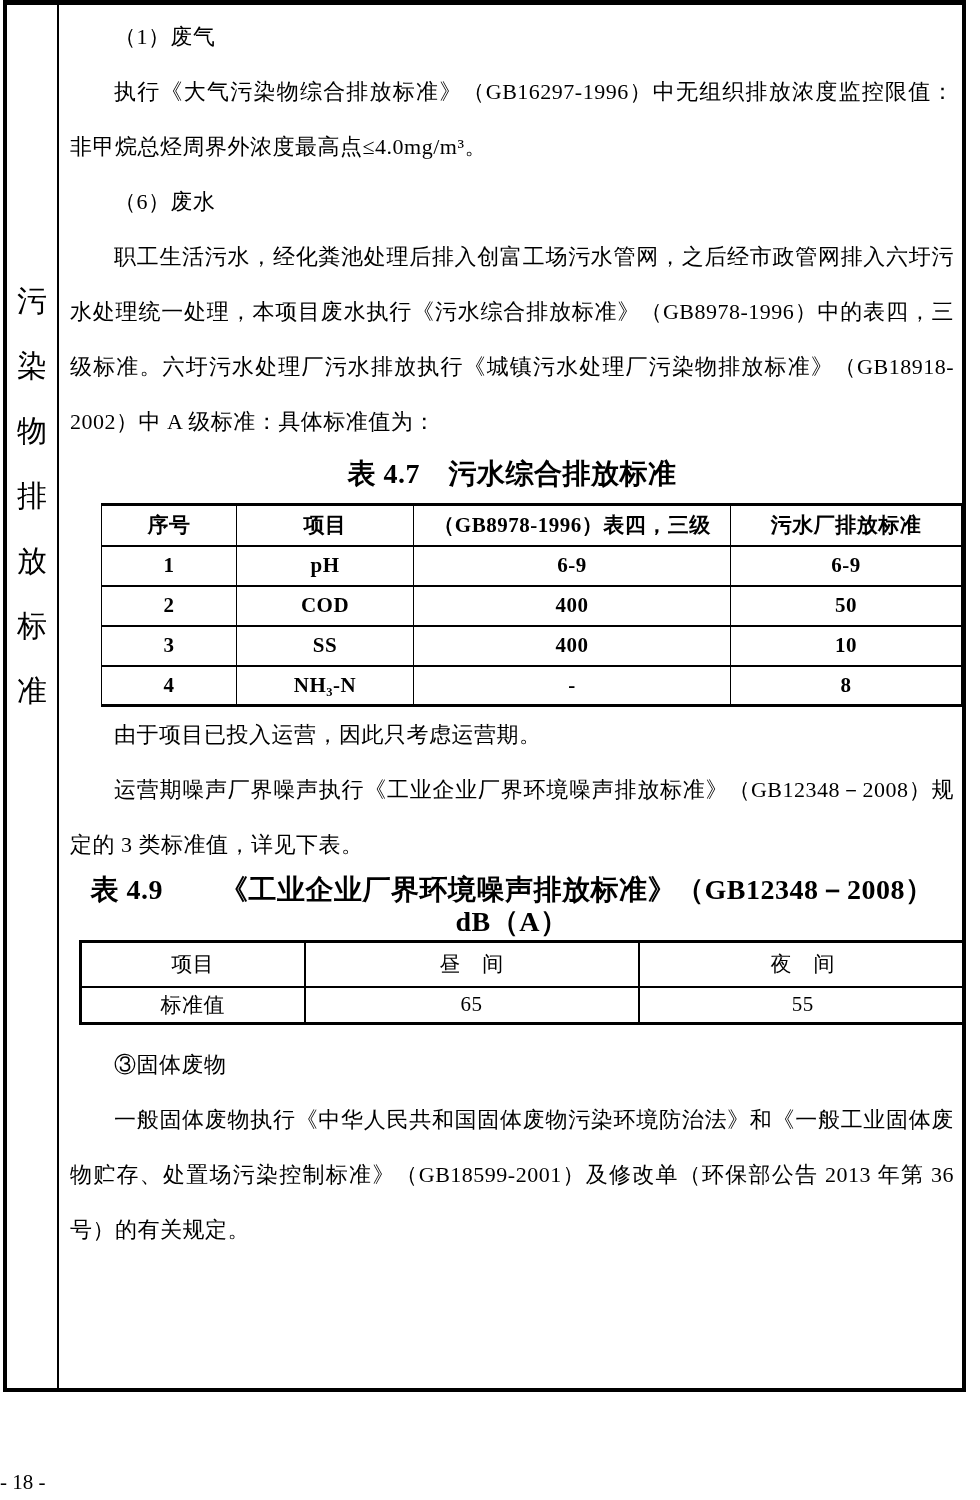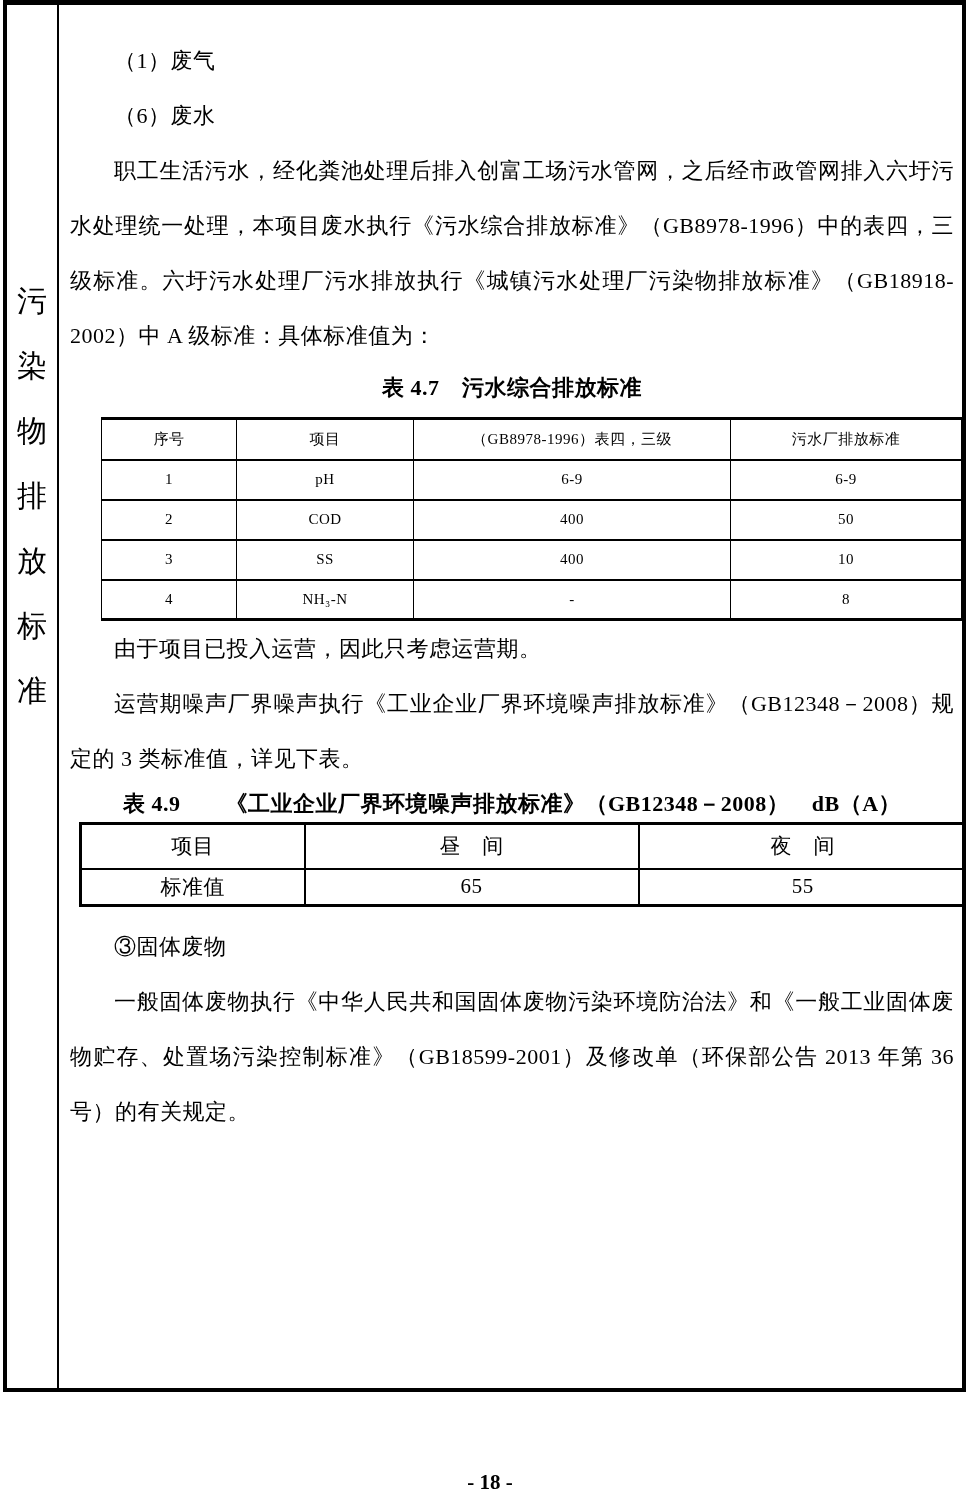--- a/index.html
+++ b/index.html
@@ -32,47 +32,47 @@
   .sidebar-char:nth-child(2){ top:345px; }
   .sidebar-char:nth-child(3){ top:410px; }
   .sidebar-char:nth-child(4){ top:475px; }
   .sidebar-char:nth-child(5){ top:540px; }
   .sidebar-char:nth-child(6){ top:605px; }
   .sidebar-char:nth-child(7){ top:670px; }
 
   
   .content {
     flex:1; box-sizing:border-box;
-    padding:28px 8px 0 11px;
+    padding:4px 8px 0 11px;
     overflow:hidden;
   }
   .heading, .para {
     margin:0; font-size:22px; line-height:55px;
     text-indent:2em; letter-spacing:0.5px;
   }
   .para { text-align:justify; }
   .h-noise { margin-top:8px; }
   .h-solid { margin-top:12px; }
 
   
   .tbl-title {
-    font-weight:bold; font-size:22px; text-align:center;
+    font-weight:bold; font-size:28px; text-align:center;
     line-height:50px; letter-spacing:0.5px;
   }
   .t49-title { line-height:32px; padding-top:2px; }
 
   
   table { border-collapse:collapse; table-layout:fixed; }
   .t47 {
     width:860px; margin:4px 0 0 31px;
     border-top:3px solid #000; border-bottom:3px solid #000;
   }
   .t47 th, .t47 td {
     border:1px solid #000; border-bottom:2px solid #000;
-    font-size:15px; font-weight:normal; text-align:center;
+    font-size:21px; font-weight:bold; text-align:center;
     padding:0; letter-spacing:0.5px;
   }
   .t47 tr { height:40px; }
   .t47 tr.head { height:41px; }
   .t47 tr:last-child td { border-bottom:3px solid #000; }
 
   
   .t49 {
     width:887px; margin:2px 0 0 9px;
     border:3px solid #000;
@@ -80,41 +80,42 @@
   .t49 th, .t49 td {
     border:2px solid #000;
     font-size:21px; font-weight:normal; text-align:center;
     padding:0; letter-spacing:0.5px;
   }
   .t49 tr.head { height:45px; }
   .t49 tr.body { height:37px; }
 
   .footer {
     position:absolute; left:0; top:1470px; width:100%;
-    text-align:center; font-size:21px;font-weight:bold;
+    font-size:21px;
   }
 </style>
 </head>
 <body>
 
 <div class="page">
   <div class="outer-box">
 
     <div class="sidebar">
       <div class="sidebar-char">污</div>
       <div class="sidebar-char">染</div>
       <div class="sidebar-char">物</div>
       <div class="sidebar-char">排</div>
       <div class="sidebar-char">放</div>
       <div class="sidebar-char">标</div>
       <div class="sidebar-char">准</div>
     </div>
 
     <div class="content">
       <p class="heading">（1）废气</p>
+      <p class="para">执行《大气污染物综合排放标准》（GB16297-1996）中无组织排放浓度监控限值：非甲烷总烃周界外浓度最高点≤4.0mg/m³。</p>
       <p class="heading">（6）废水</p>
       <p class="para">职工生活污水，经化粪池处理后排入创富工场污水管网，之后经市政管网排入六圩污水处理统一处理，本项目废水执行《污水综合排放标准》（GB8978-1996）中的表四，三级标准。六圩污水处理厂污水排放执行《城镇污水处理厂污染物排放标准》（GB18918-2002）中 A 级标准：具体标准值为：</p>
 
       <div class="tbl-title">表 4.7　污水综合排放标准</div>
       <table class="t47">
         <colgroup>
           <col style="width:135px">
             <col style="width:177px">
             <col style="width:317px">
             <col style="width:231px">

